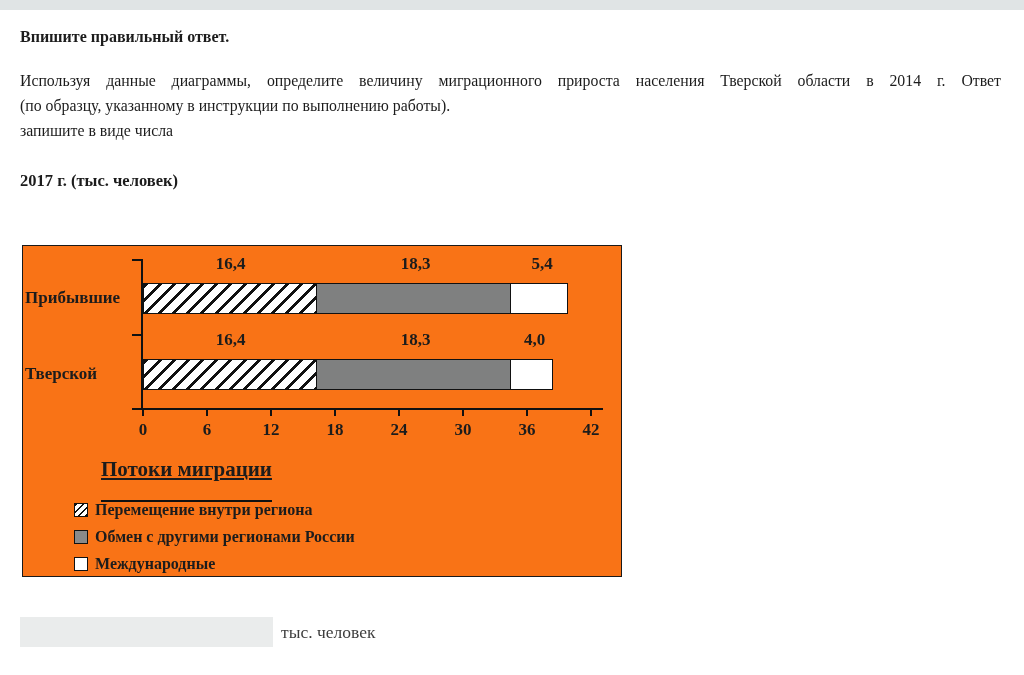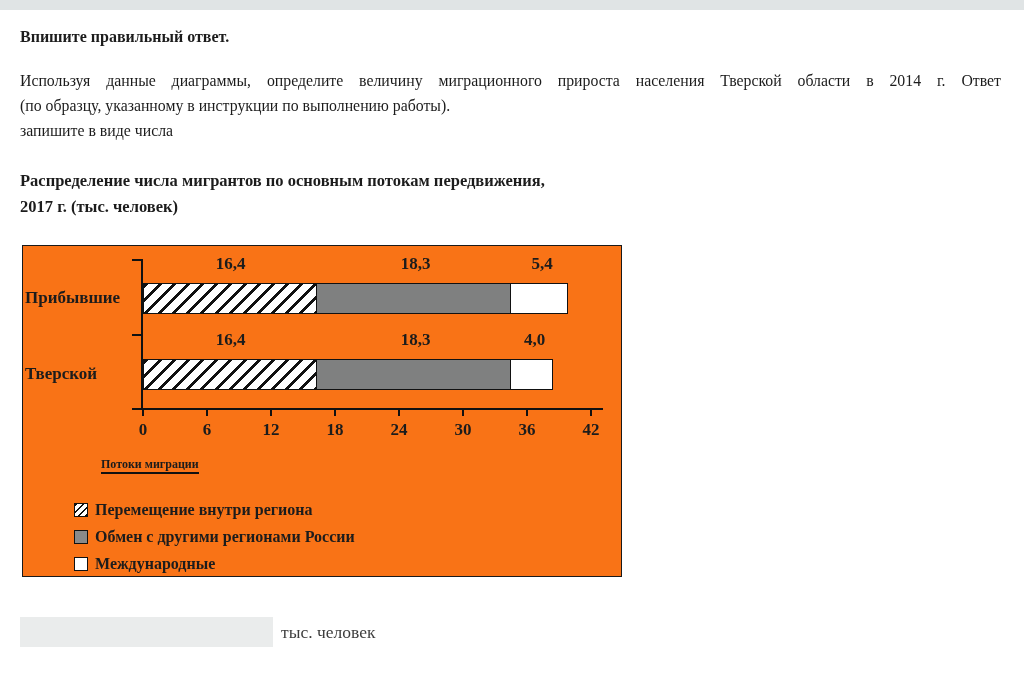--- a/index.html
+++ b/index.html
@@ -94,24 +94,25 @@
     position: absolute;
     top: 174px;
     width: 44px;
     text-align: center;
     font-size: 17px;
     font-weight: bold;
   }
   .axis-title {
     position: absolute;
     left: 78px; top: 211px;
-    font-size: 12px;
+    font-size: 21px;
     font-weight: bold;
     border-bottom: 2px solid #111111;
-    padding-bottom: 0;
+    padding-bottom: 18px;
+    text-decoration: underline;
   }
   .legend {
     position: absolute;
     left: 51px; top: 255px;
   }
   .legend-item {
     display: flex;
     align-items: center;
     height: 17px;
     margin-bottom: 10px;
@@ -159,21 +160,20 @@
 
   <div class="q-heading">Впишите правильный ответ.</div>
 
   <div class="q-text">
     <div class="q-just">Используя данные диаграммы, определите величину миграционного прироста населения Тверской области в 2014 г. Ответ</div>
     <div>(по образцу, указанному в инструкции по выполнению работы).</div>
     <div>запишите в виде числа</div>
   </div>
 
   <div class="chart-title">
-    <div>Распределение числа мигрантов по основным потокам передвижения,</div>
     <div>2017 г. (тыс. человек)</div>
   </div>
 
   <div class="chart-box">
 
     <div class="axis-line y-axis"></div>
     <div class="axis-line x-axis"></div>
     <div class="ytick" style="top:13px"></div>
     <div class="ytick" style="top:88px"></div>
     <div class="ytick" style="top:162px"></div>

